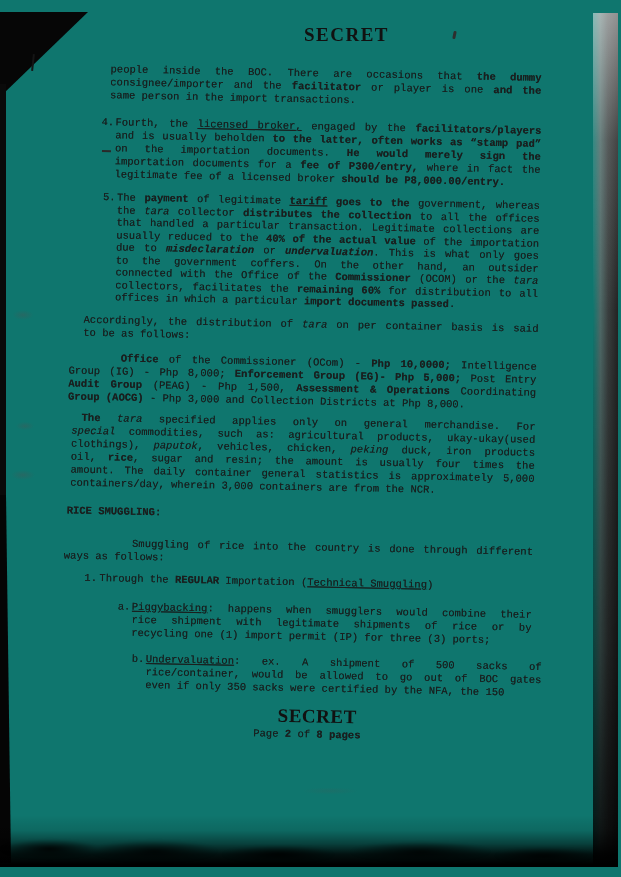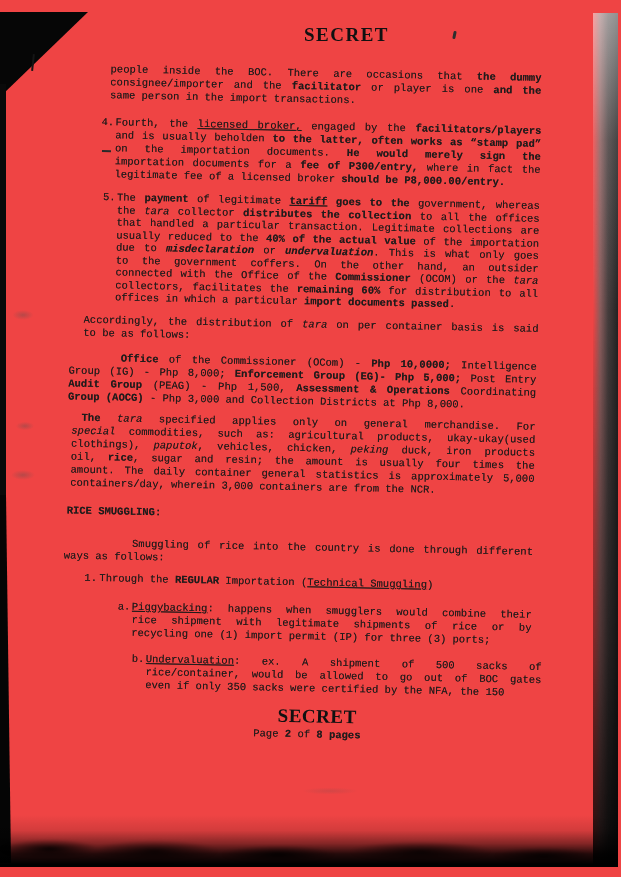--- a/index.html
+++ b/index.html
@@ -1,17 +1,17 @@
 <!DOCTYPE html>
 <html><head>
 <meta charset="utf-8">
 <style>
   html,body{margin:0;padding:0;background:#ffffff;}
   #page{
-    position:relative;width:621px;height:877px;background:#ef4444;overflow:hidden;
+    position:relative;width:621px;height:877px;background:#0f766e;overflow:hidden;
     font-family:"Liberation Mono",monospace;
   }
   
   .artifact{position:absolute;}
   #corner-fold{left:0;top:0;width:92px;height:97px;background:#060606;
     clip-path:polygon(0 12px,88px 12px,2px 95px,0 95px);}
   #left-band-a{left:0;top:84px;width:6px;height:415px;background:#0a0a0a;}
   #left-band-b{left:0;top:495px;width:11px;height:368px;background:#050505;
     clip-path:polygon(0 0,6px 0,11px 100%,0 100%);}
   #right-band{left:593px;top:13px;width:25px;height:853px;

